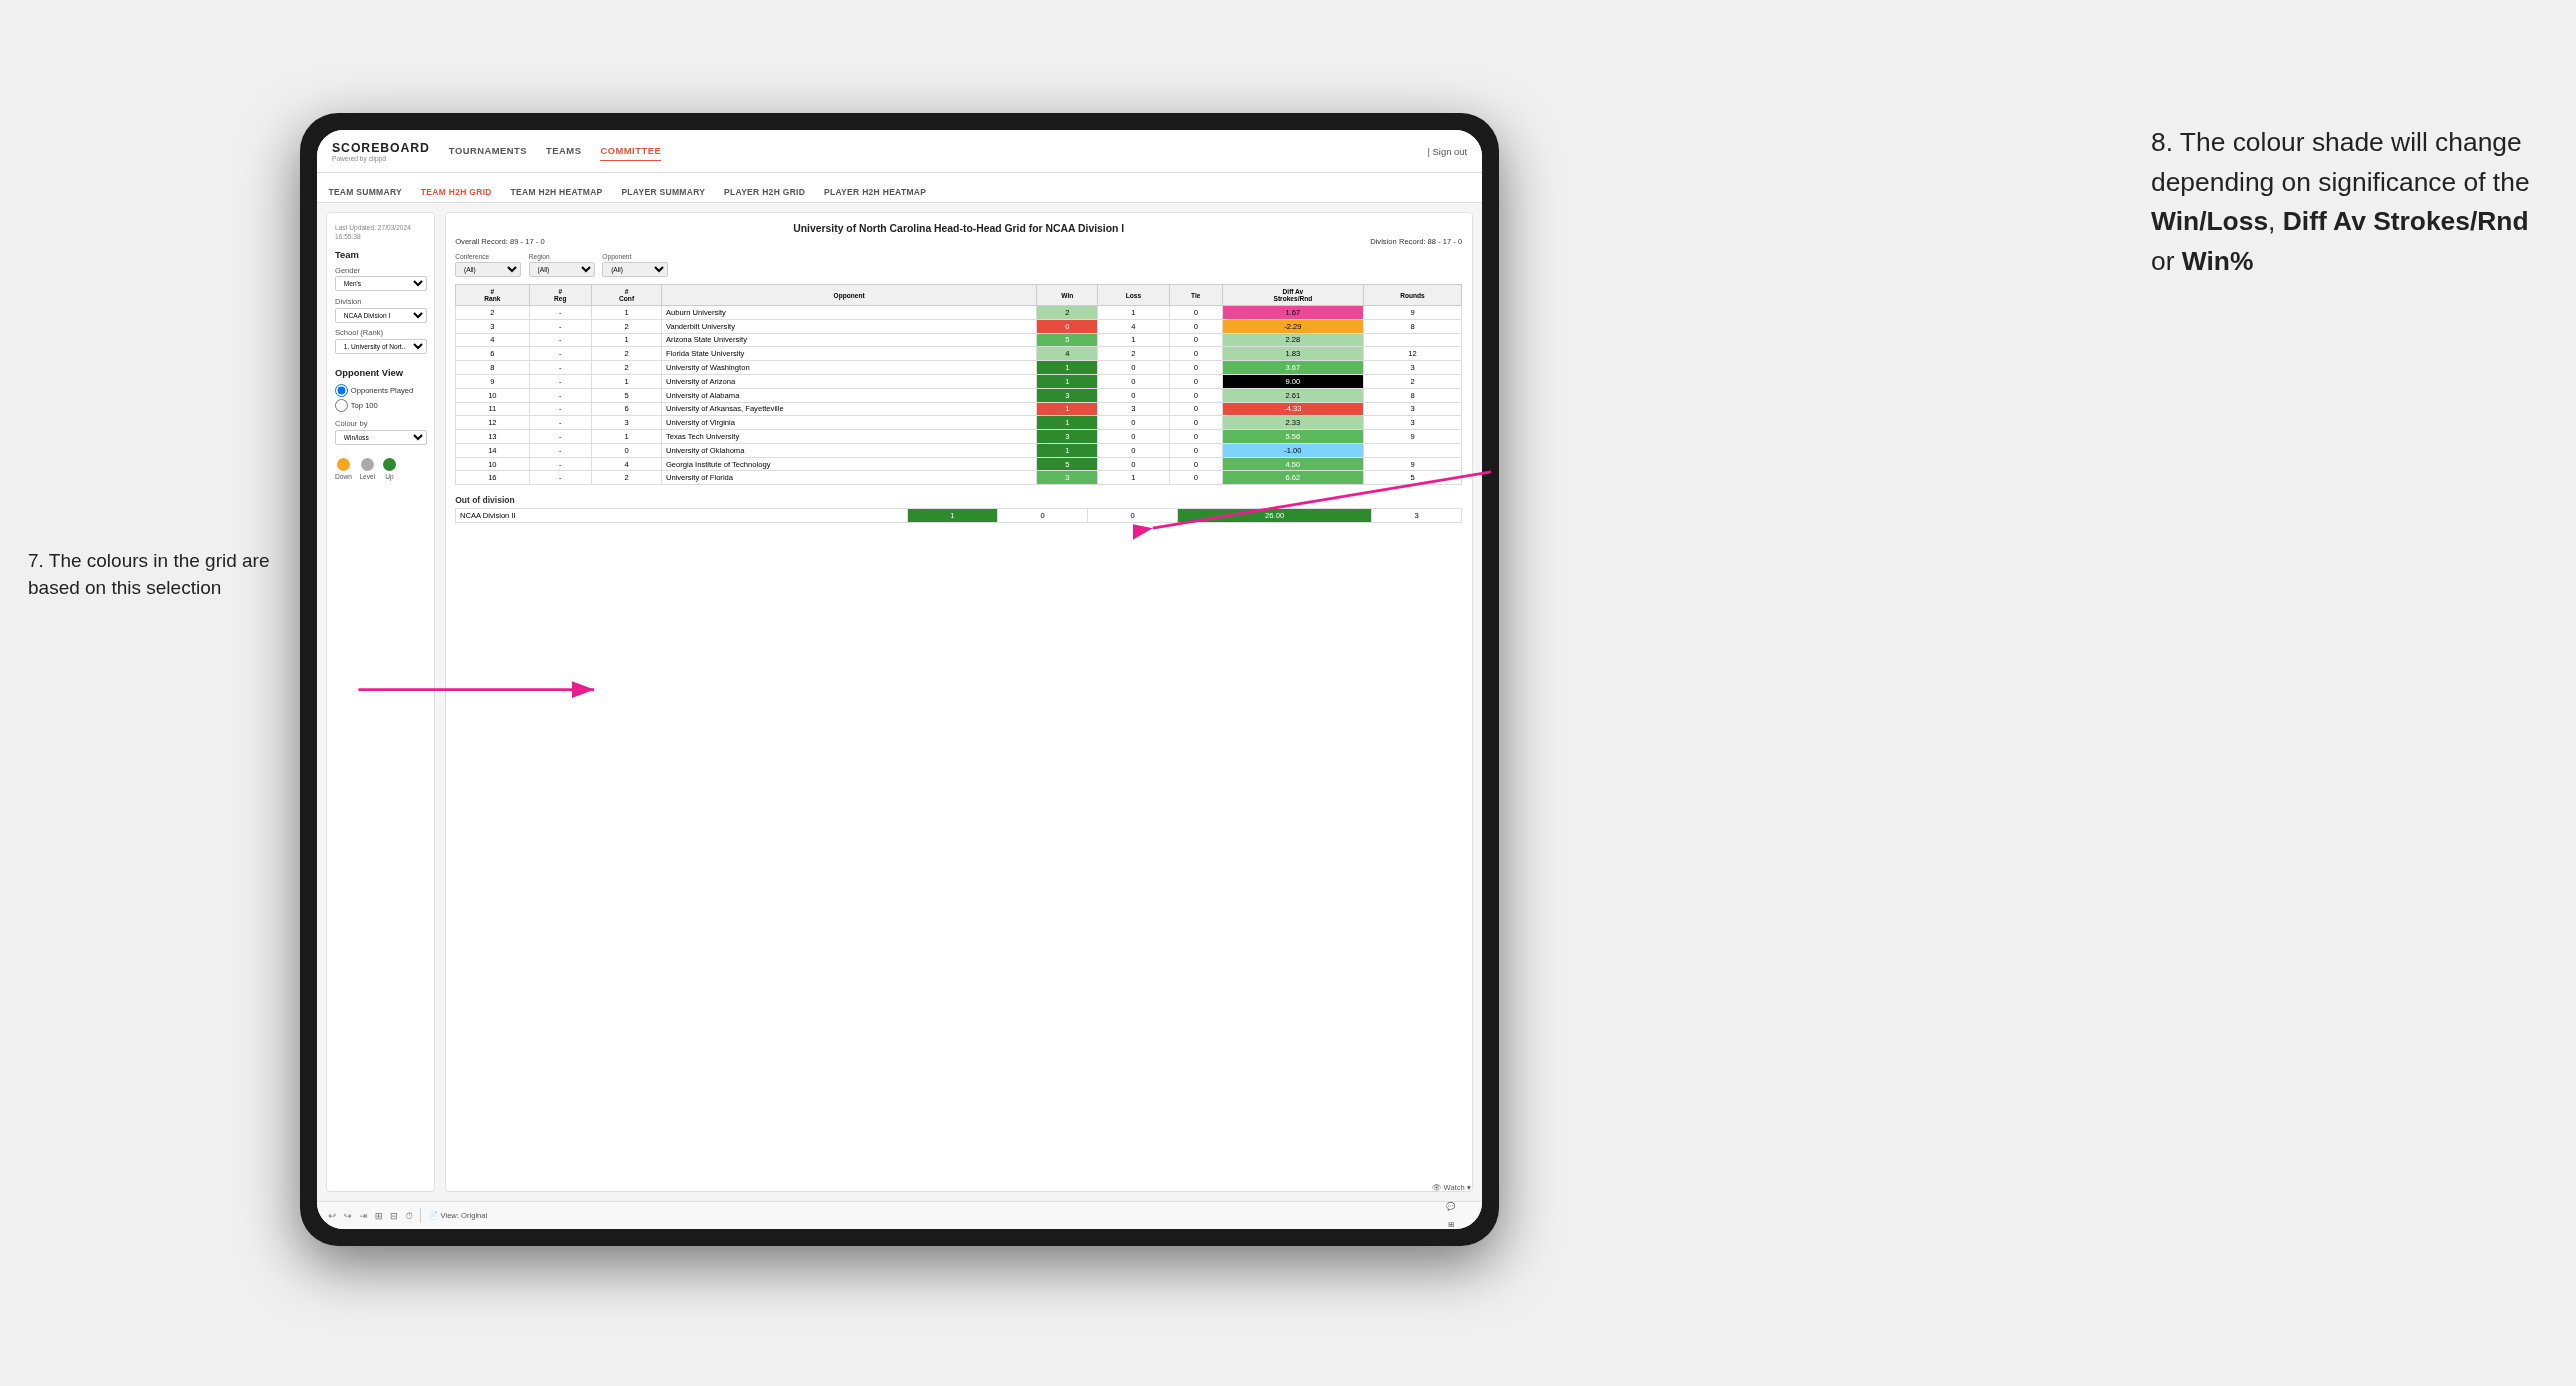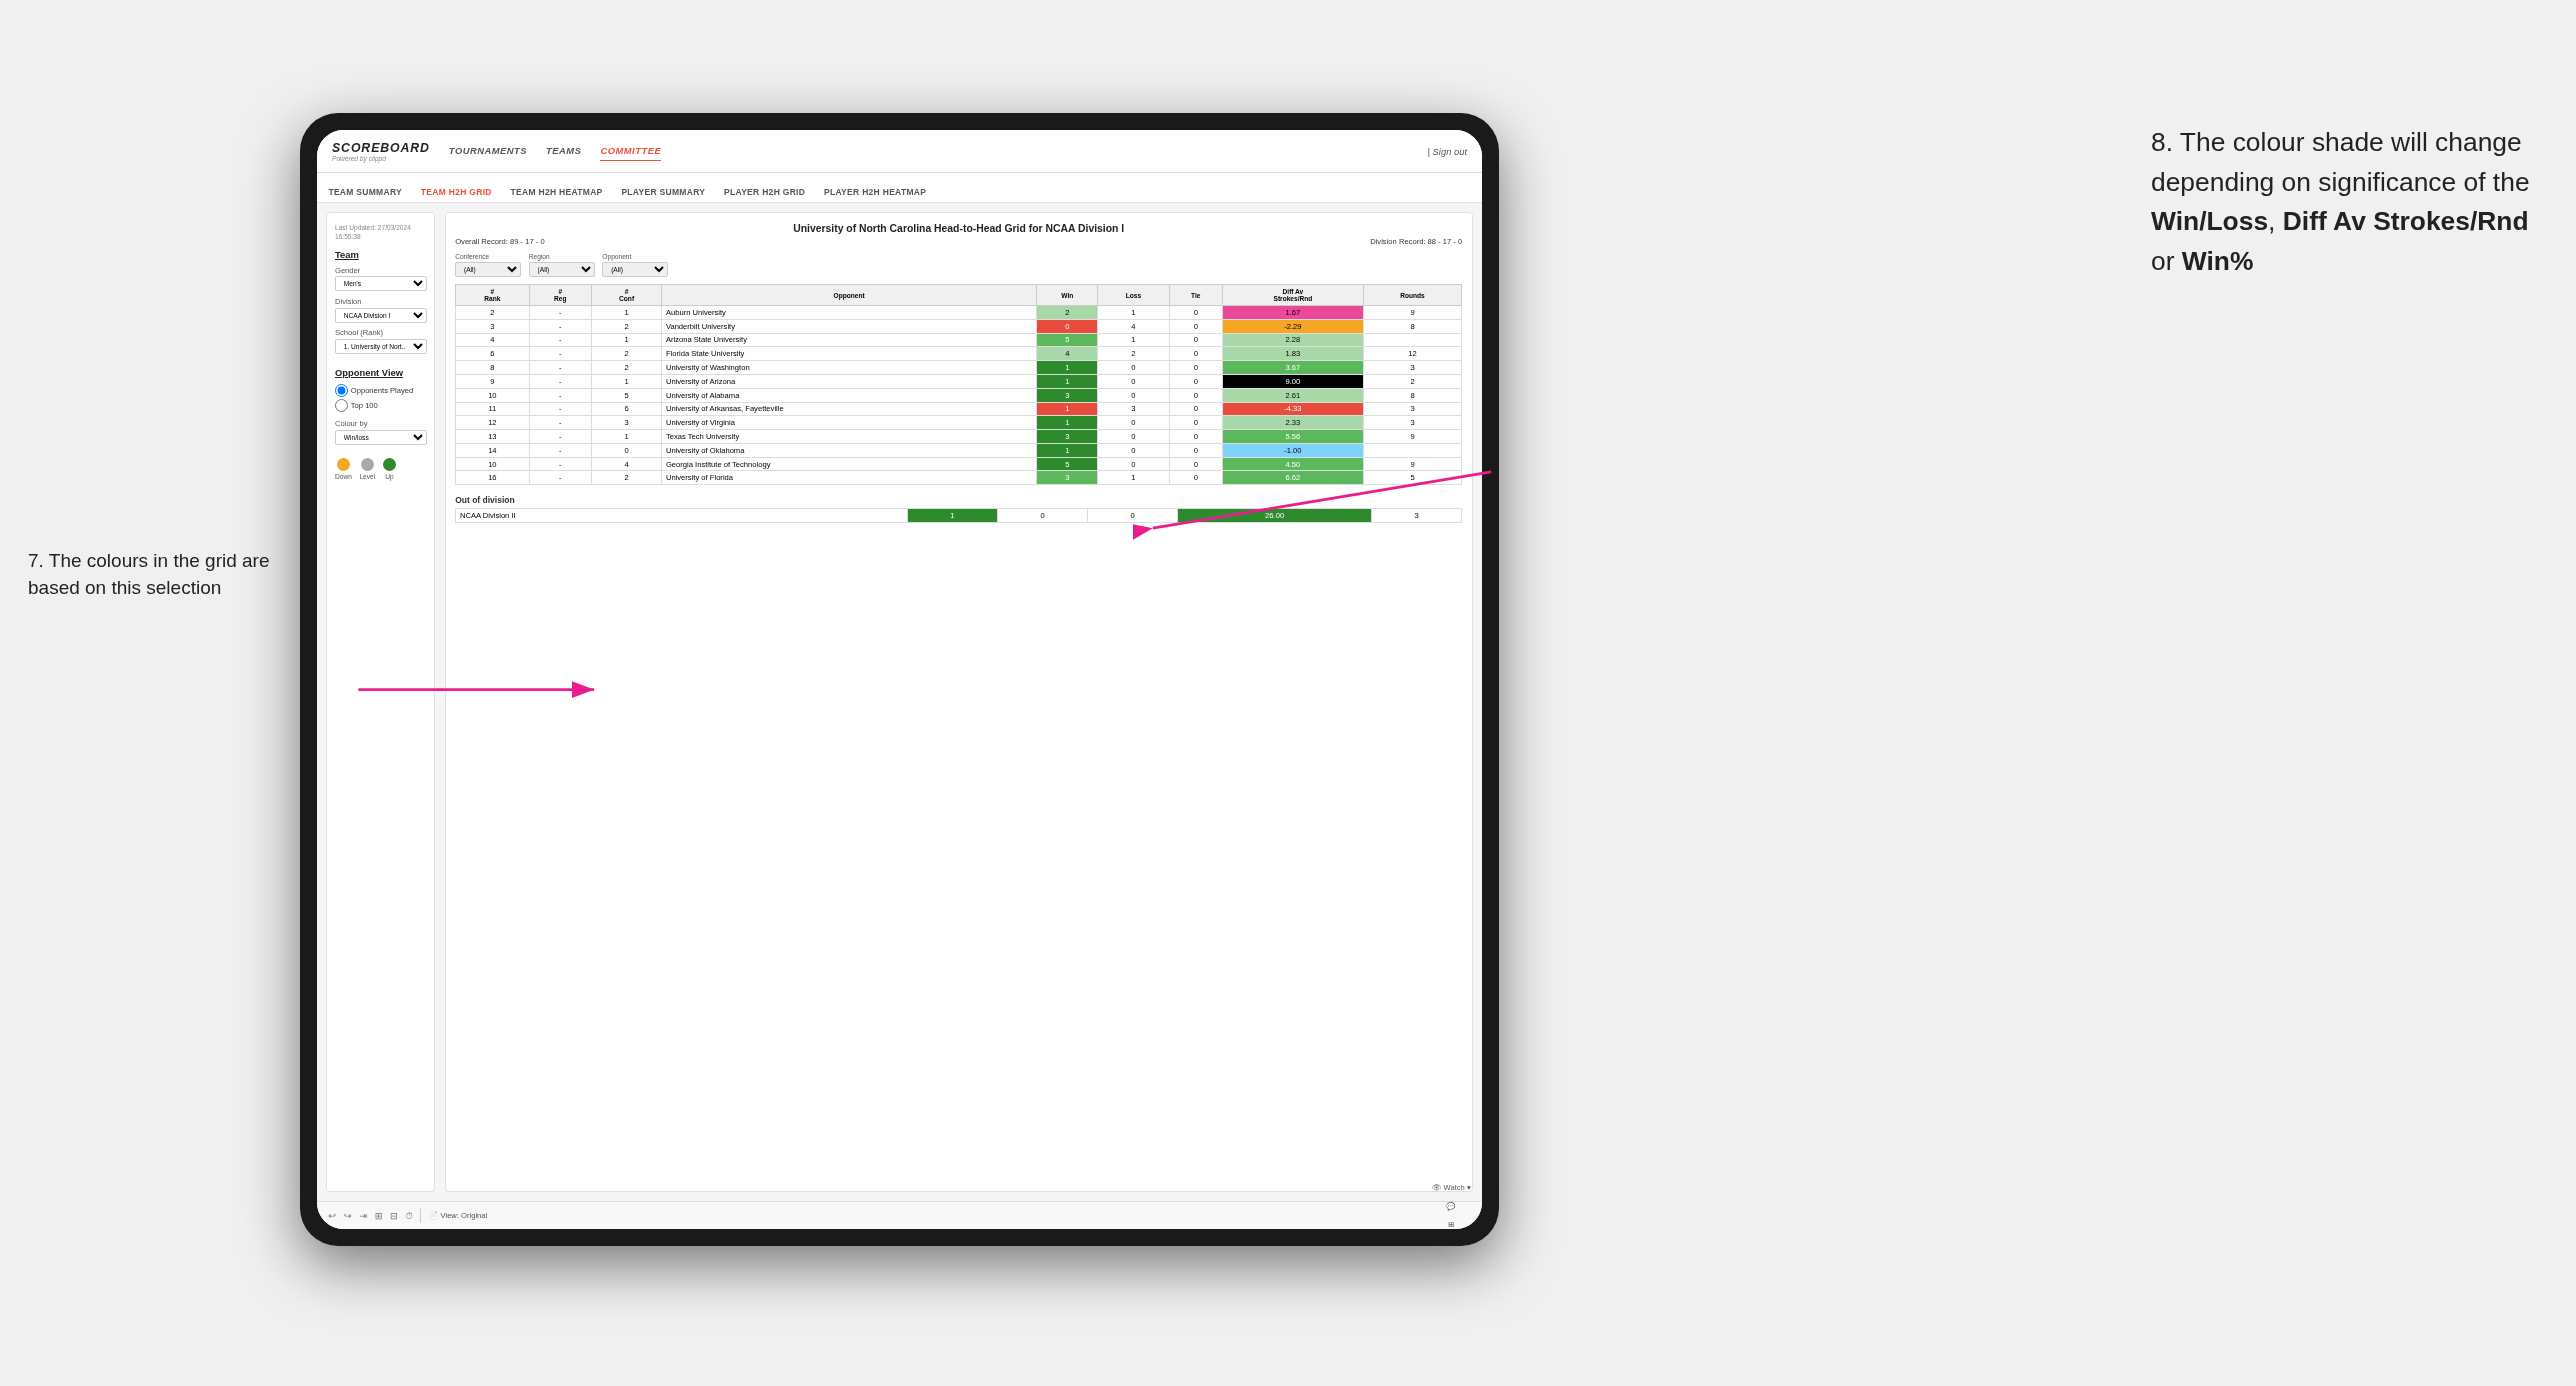--- a/index.html
+++ b/index.html
@@ -63,21 +63,20 @@
     }
 
     
     .top-nav {
       display: flex;
       align-items: center;
       padding: 2px 15px;
       border-bottom: 0.9px solid #ddd;
       background: #fff;
       height: 43px;
-      font-style: italic;
     }
 
     .logo {
       display: flex;
       flex-direction: column;
       margin-right: 19px;
     }
     .logo-title {
       font-size: 12.3px;
       font-weight: 900;
@@ -166,21 +165,20 @@
       margin-bottom: 7.6px;
       line-height: 1.4;
     }
 
     .sidebar-section-title {
       font-size: 9.4px;
       font-weight: 700;
       color: #222;
       margin-bottom: 5.7px;
       margin-top: 7.6px;
-      text-decoration: underline;
     }
 
     .sidebar-label {
       font-size: 7.6px;
       color: #555;
       margin-bottom: 1.9px;
     }
 
     .sidebar-select {
       width: 100%;

